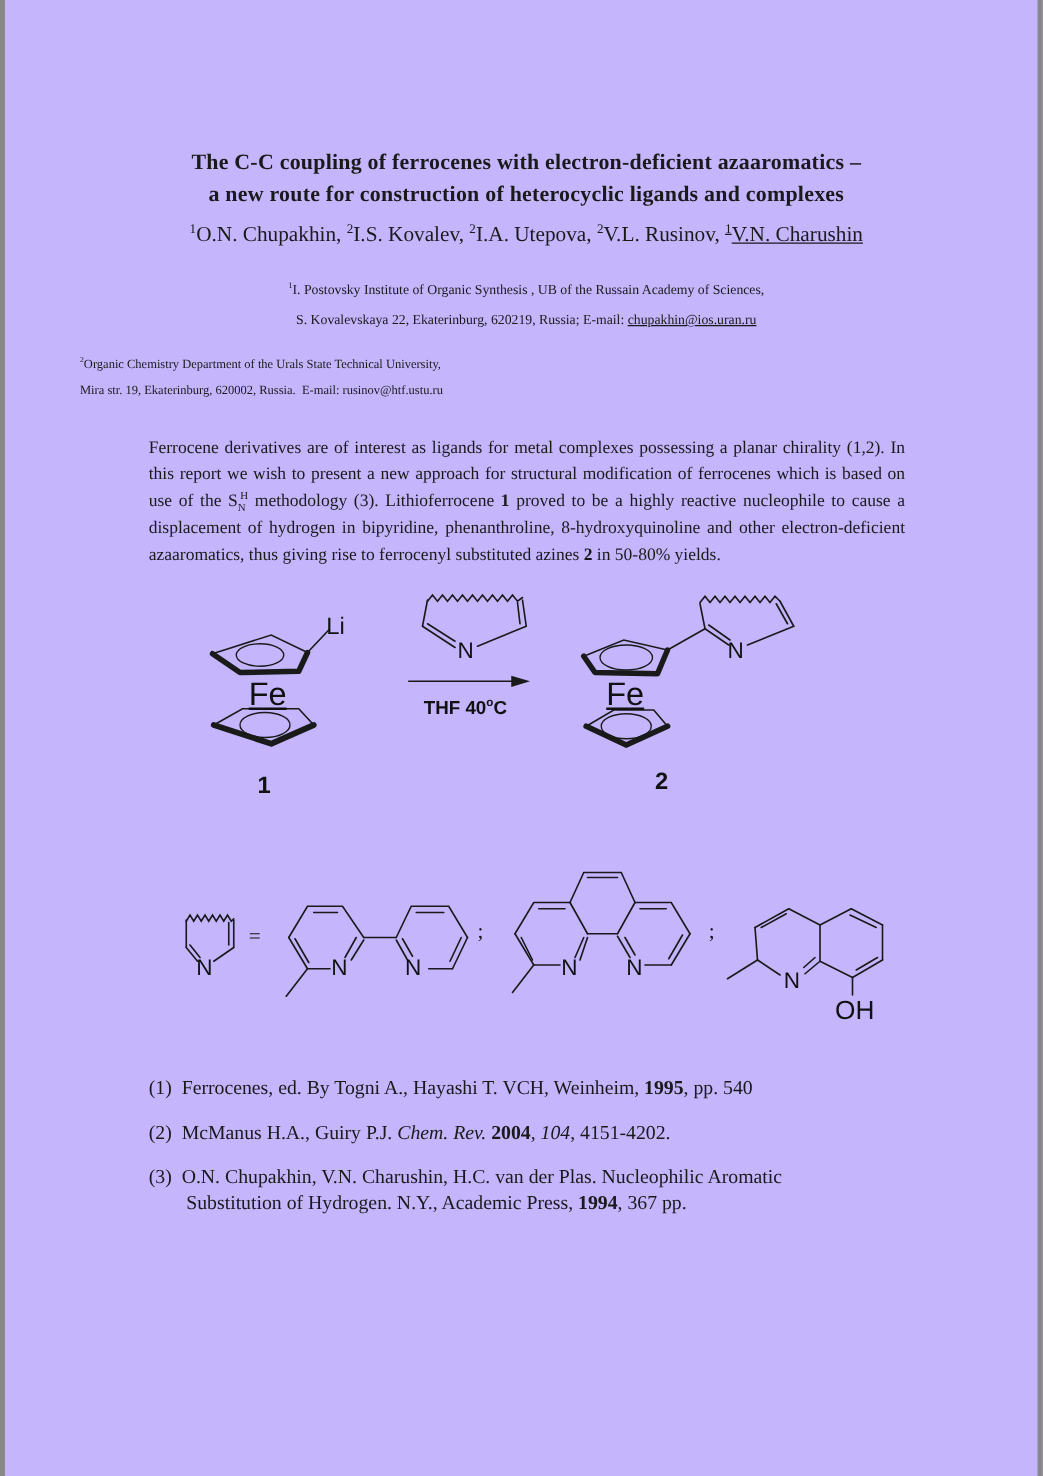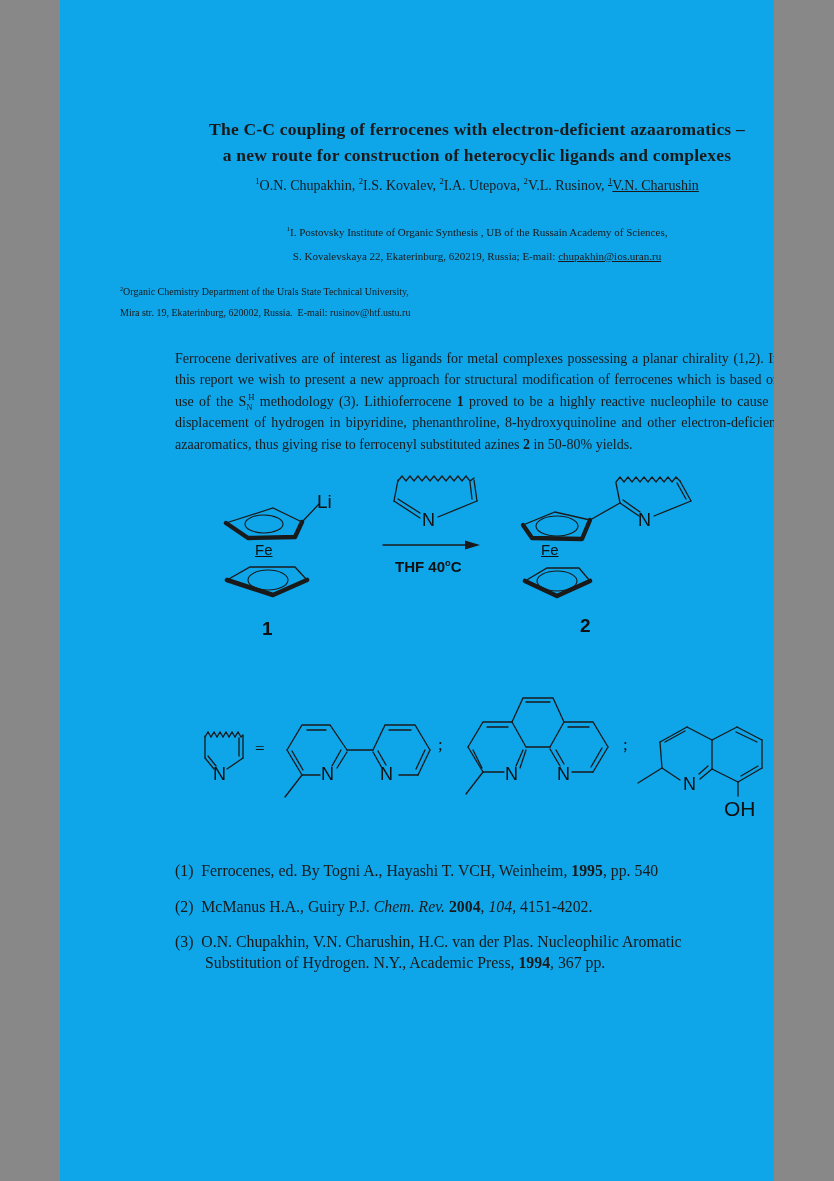--- a/index.html
+++ b/index.html
@@ -1,27 +1,27 @@
 <!DOCTYPE html>
 <html><head>
 <meta charset="utf-8">
 <style>
   html,body{margin:0;padding:0;background:#888;}
   .page{
-    position:relative; width:714px; height:1181px; background:#0ea5e9;
+    position:relative; width:826px; height:1181px; background:#c4b5fd;
     font-family:"Liberation Serif", serif; color:#1a1a1a; overflow:hidden;
     margin:0 auto;
   }
   .abs{position:absolute;}
   .title{
     left:60px; top:116px; width:714px; text-align:center;
     font-weight:bold; font-size:17.5px; line-height:26px; letter-spacing:0.2px;
   }
   .authors{
-    left:60px; top:178px; width:714px; text-align:center; font-size:14px;
+    left:60px; top:178px; width:714px; text-align:center; font-size:17px;
   }
   .affil1{ left:60px; top:220px; width:714px; text-align:center; font-size:11px; line-height:24px;}
   .affil2{ left:60px; top:281px; width:714px; text-align:left; font-size:10px; line-height:21px;}
   .abstract{
     left:115px; top:348px; width:605px; font-size:14px; line-height:21.4px;
     text-align:justify; margin:0;
   }
   .refs{ left:115px; top:846px; width:580px; font-size:15.8px; line-height:20.5px;}
   .ref{ padding-left:30px; text-indent:-30px;margin-top:15px; }
   .seg-b{font-weight:bold;}
@@ -31,21 +31,21 @@
   .seg-sub{vertical-align:sub; font-size:0.62em; line-height:0;}
   .seg-tight{margin-left:-0.5em;}
   .scheme{ position:absolute; }
   .scheme1{ left:115px; top:468px; width:620px; height:185px; }
   .scheme2{ left:115px; top:690px; width:620px; height:150px; }
   .scheme svg{ position:absolute; left:0; top:0; }
   .lbl{
     position:absolute; font-family:"Liberation Sans", sans-serif; color:#111;
     white-space:nowrap; line-height:1;
   }
-  .lbl-fe{ font-size:15px;text-decoration:underline; }
+  .lbl-fe{ font-size:26px;text-decoration:underline; }
   .lbl-li{ font-size:19px; }
   .lbl-n{ font-size:18px; }
   .lbl-oh{ font-size:21px; }
   .lbl-cond{ font-size:15px;font-weight:bold; }
   .lbl-num{ font-size:19px; font-weight:bold; }
   .lbl-punct{ font-family:"Liberation Serif", serif; font-size:17px; }
 </style>
 </head>
 <body>
 

